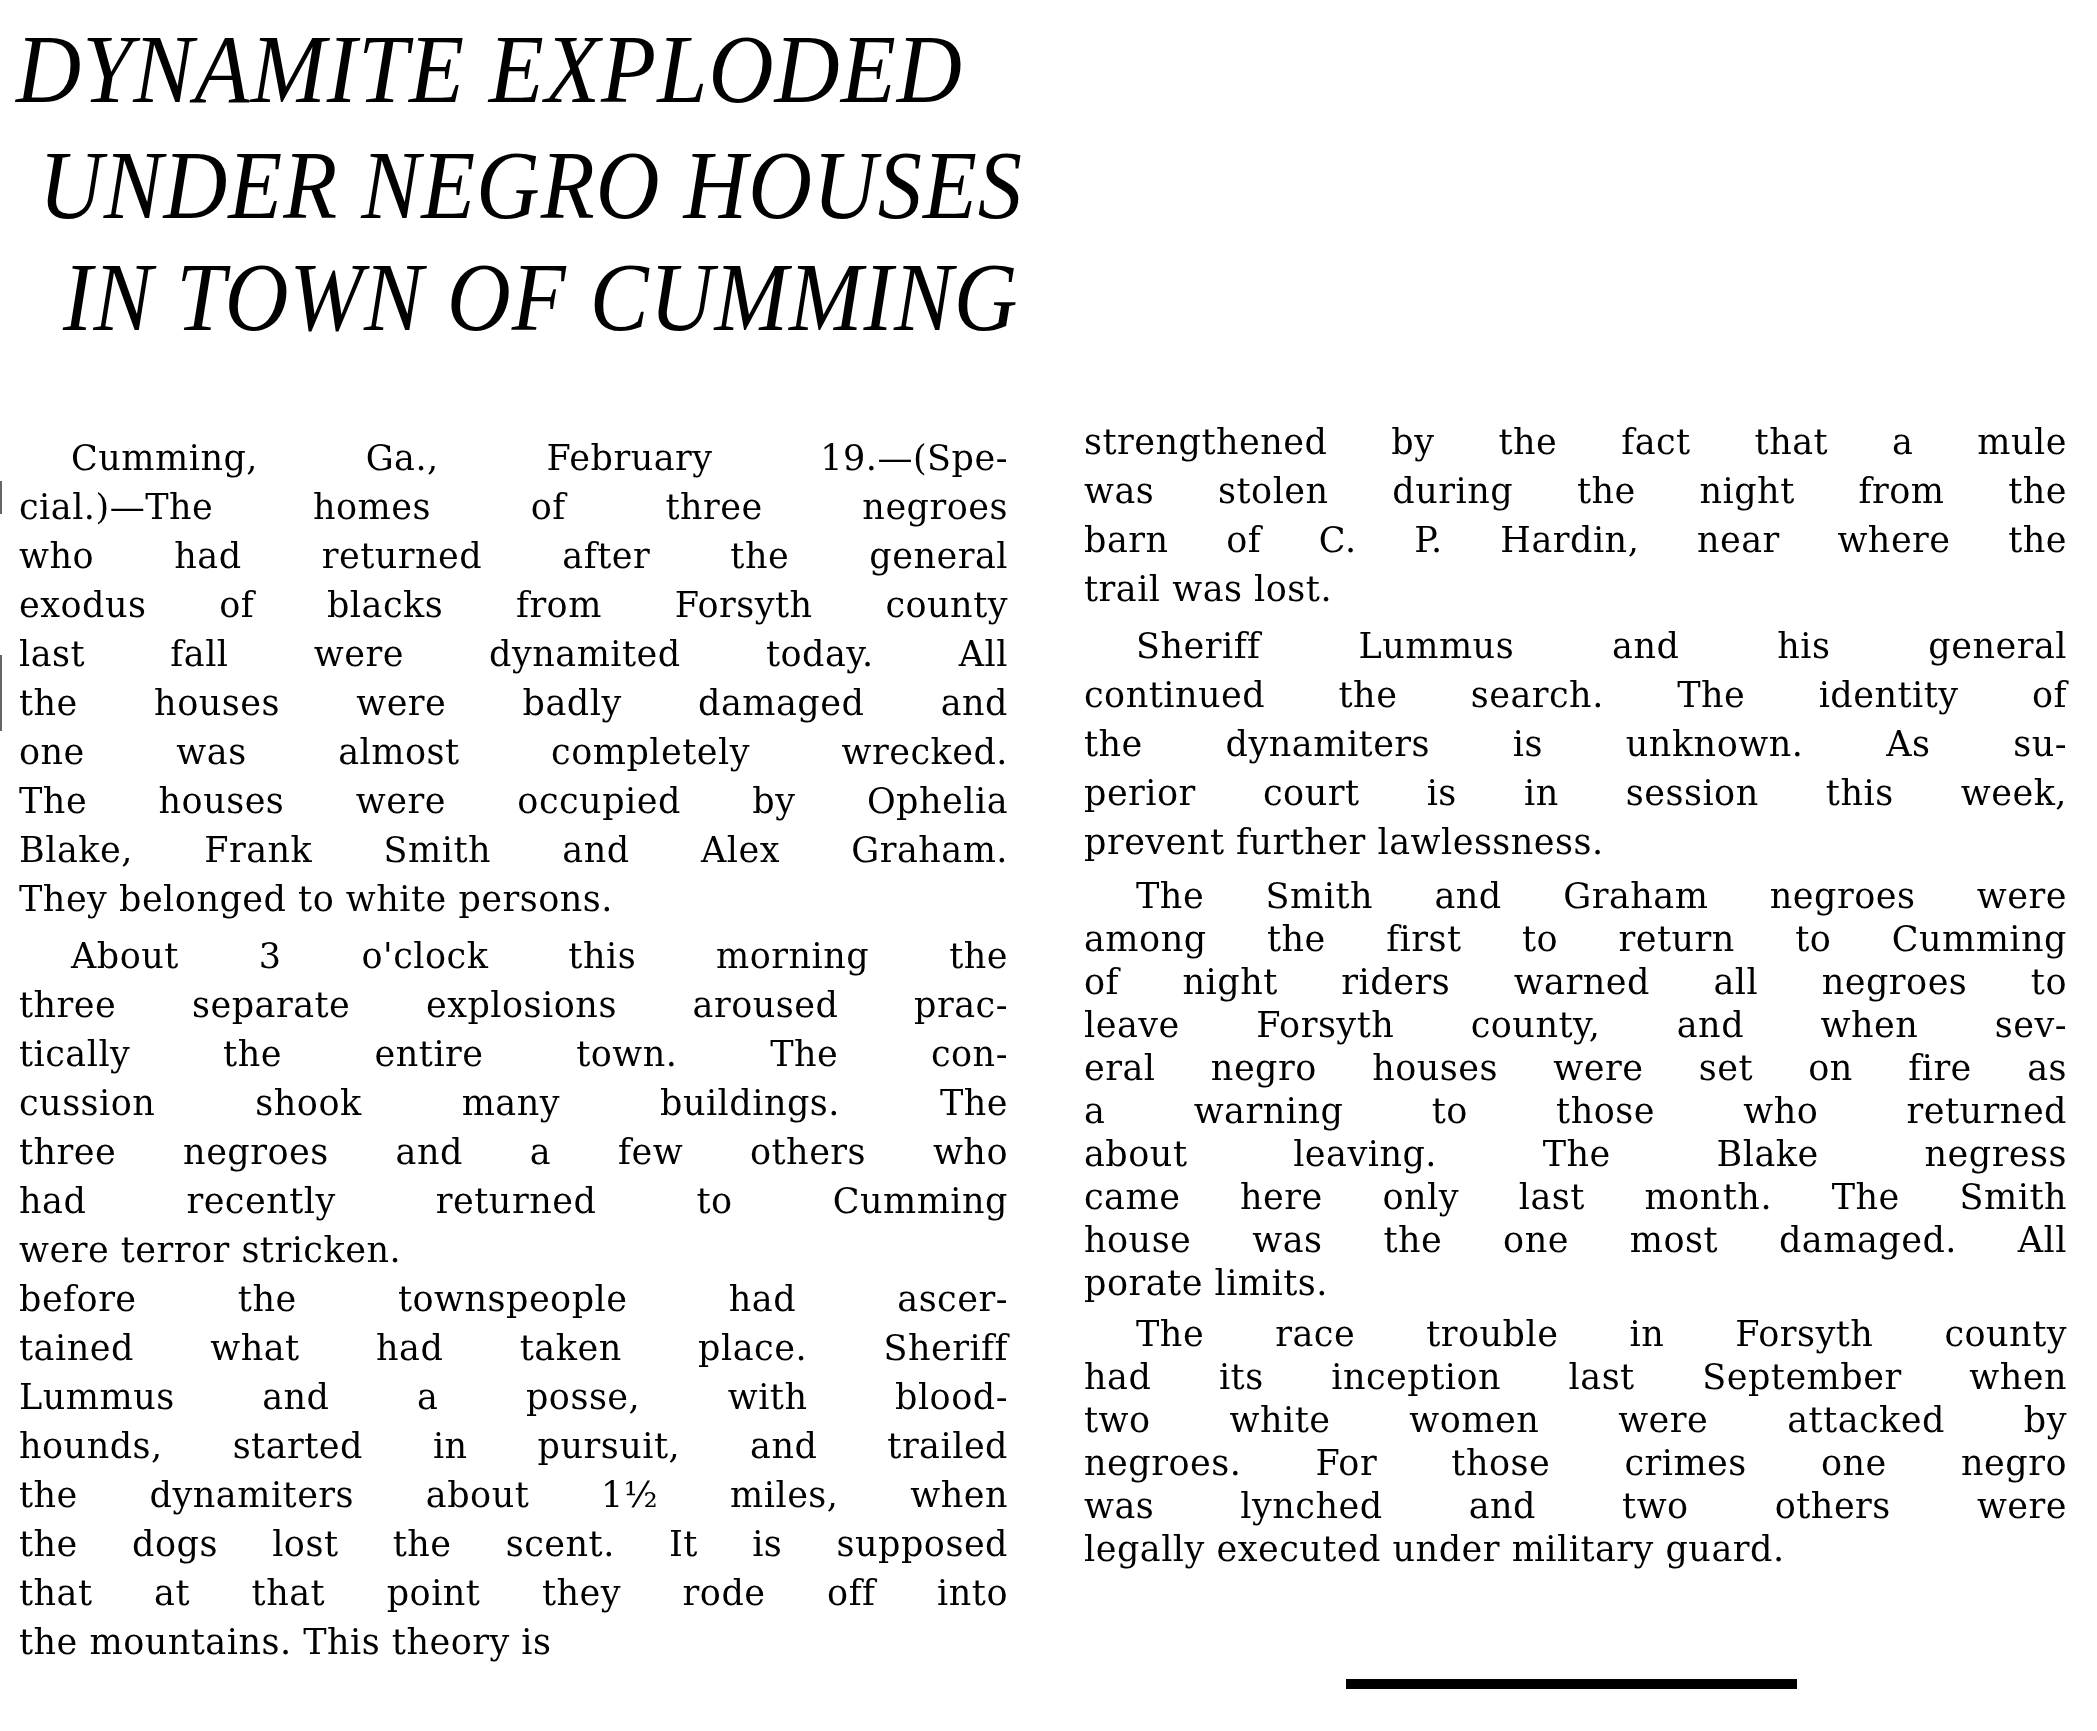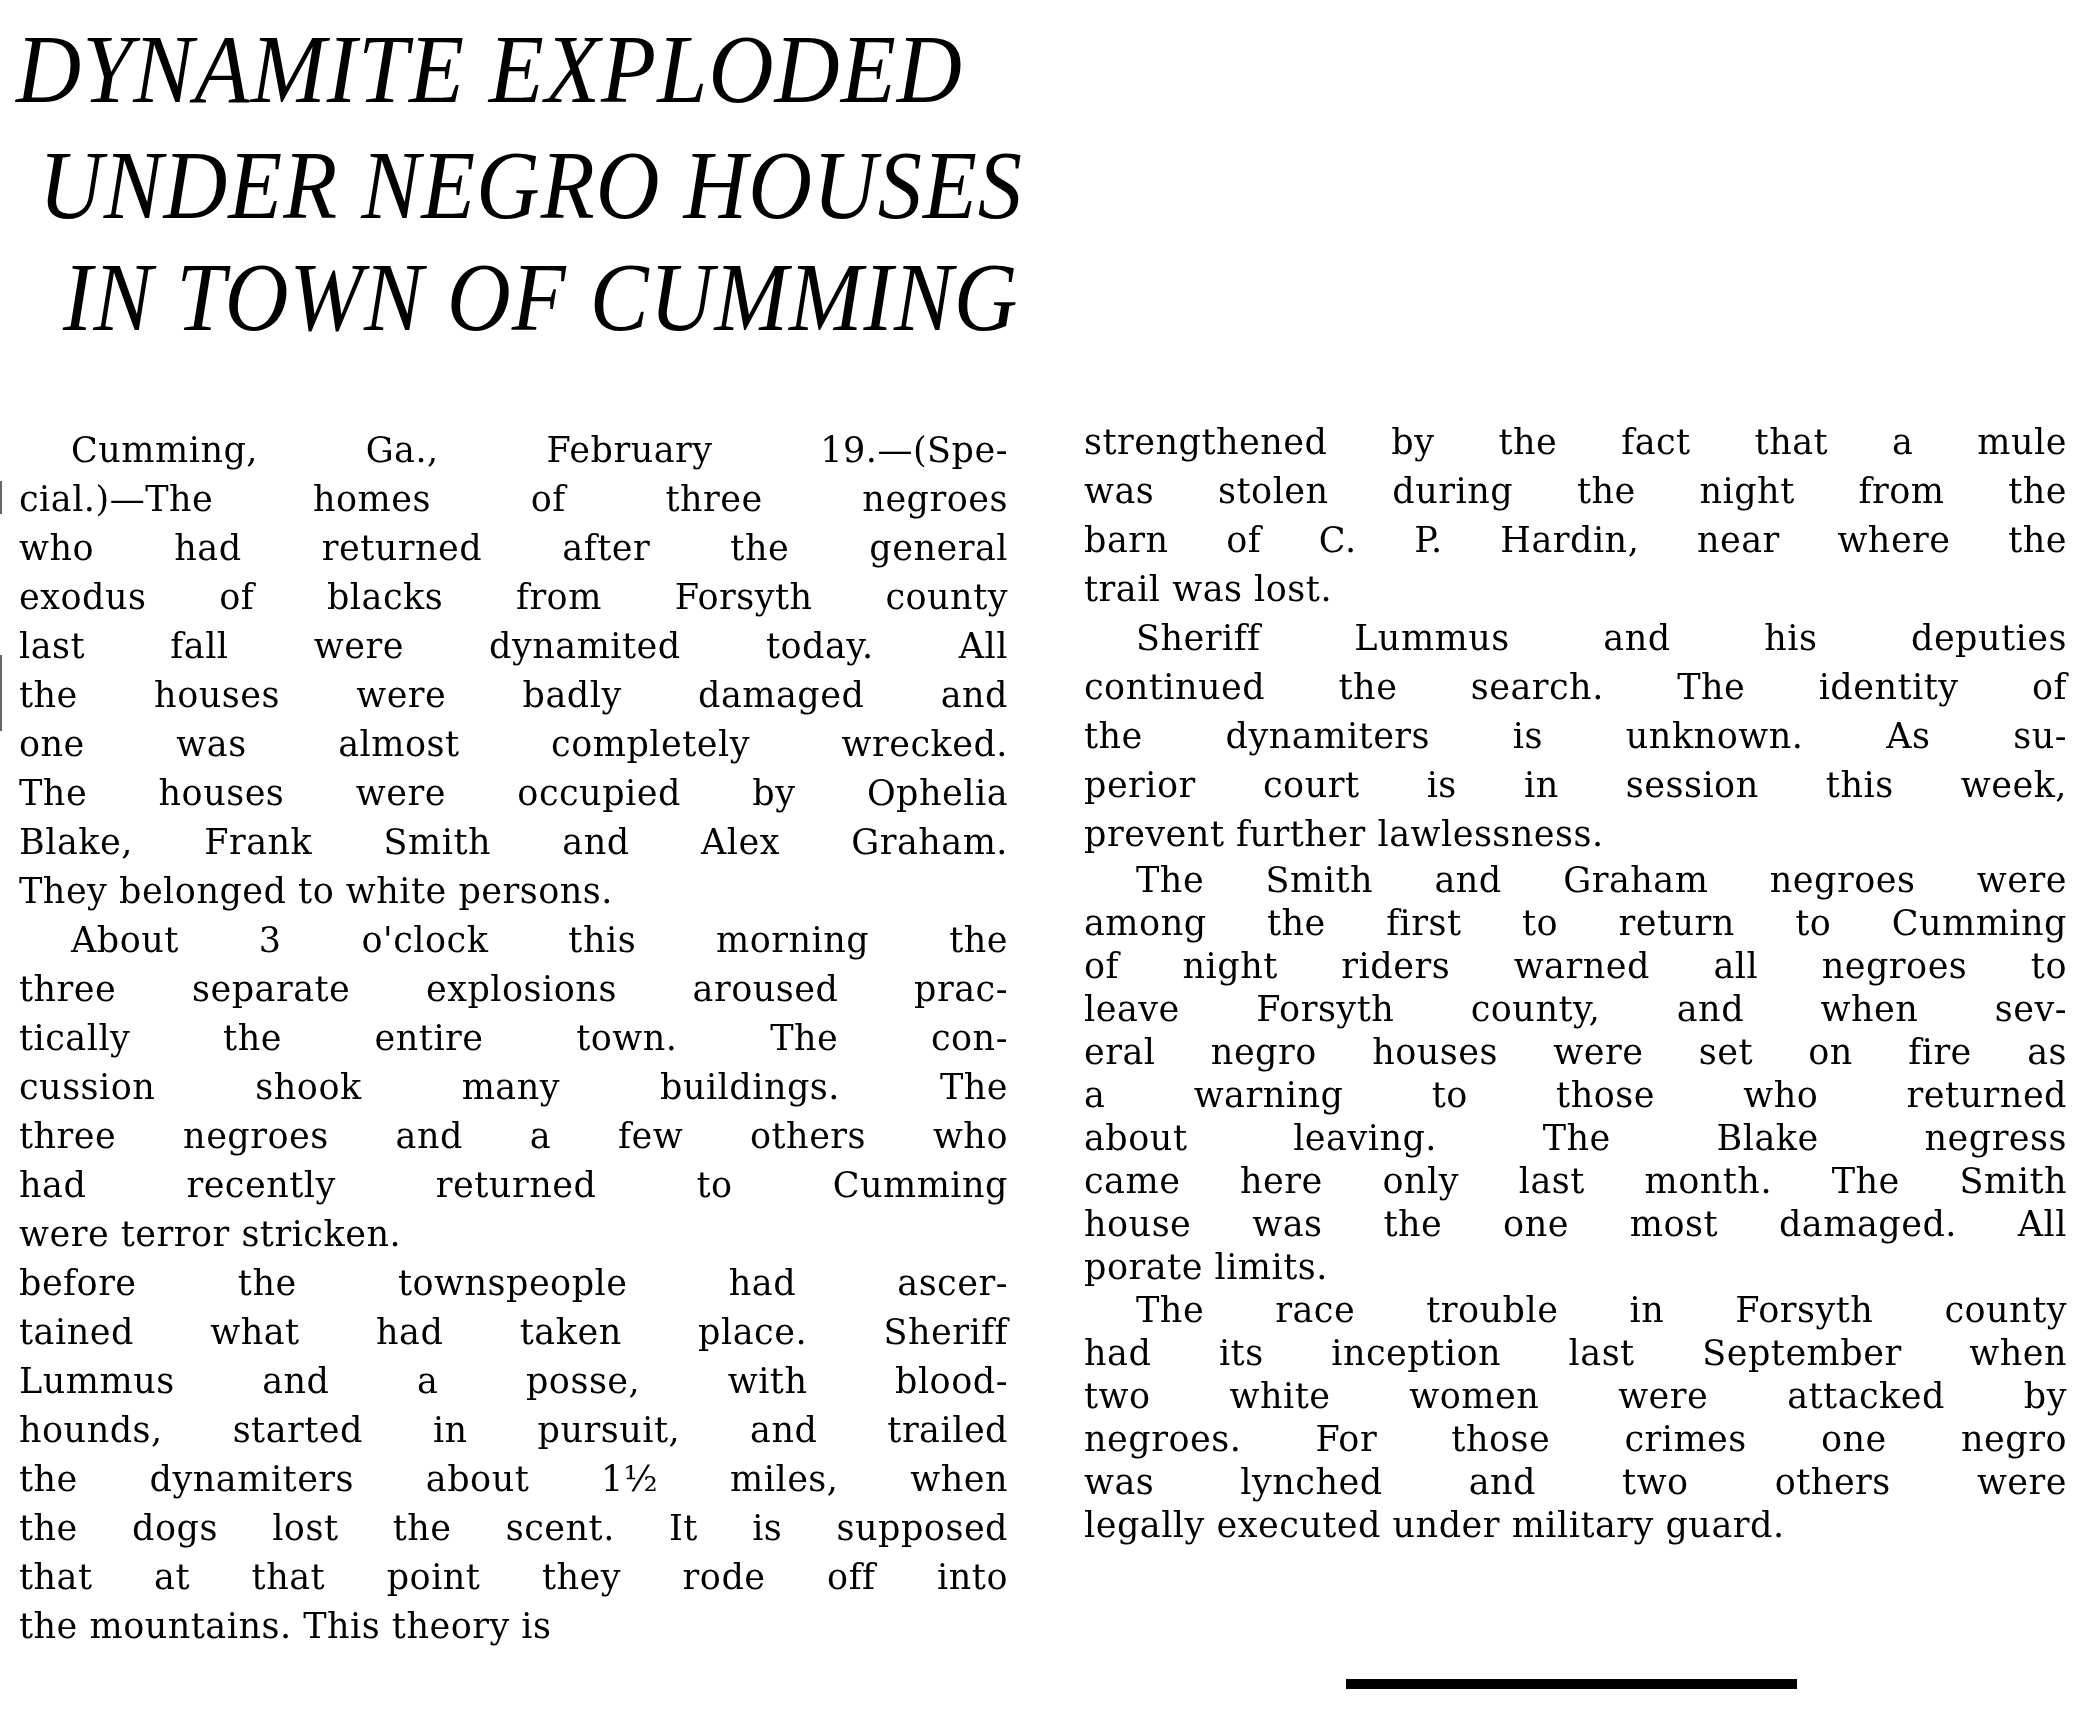--- a/index.html
+++ b/index.html
@@ -61,20 +61,21 @@
       text-align: justify;
       text-align-last: justify;
       white-space: nowrap;
       overflow: visible;
     }
     .line.last {
       text-align-last: left;
     }
     .line.indent {
       padding-left: 52px;
+      margin-top: 8px;
     }
 
     .closing-rule {
       position: absolute;
       left: 1346px;
       top: 1679px;
       width: 451px;
       height: 9.8px;
       background: #000000;
     }
@@ -128,21 +129,21 @@
     </div>
   </div>
 <div class="column col-right">
     <div class="para">
       <span class="line">strengthened by the fact that a mule</span>
       <span class="line">was stolen during the night from the</span>
       <span class="line">barn of C. P. Hardin, near where the</span>
       <span class="line last">trail was lost.</span>
     </div>
     <div class="para">
-      <span class="line indent">Sheriff Lummus and his deputies</span>
+      <span class="line indent">Sheriff Lummus and his general</span>
       <span class="line">continued the search. The identity of</span>
       <span class="line">the dynamiters is unknown. As su-</span>
       <span class="line">perior court is in session this week,</span>
       <span class="line last">prevent further lawlessness.</span>
     </div>
     <div class="para">
       <span class="line indent">The Smith and Graham negroes were</span>
       <span class="line">among the first to return to Cumming</span>
       <span class="line">of night riders warned all negroes to</span>
       <span class="line">leave Forsyth county, and when sev-</span>

